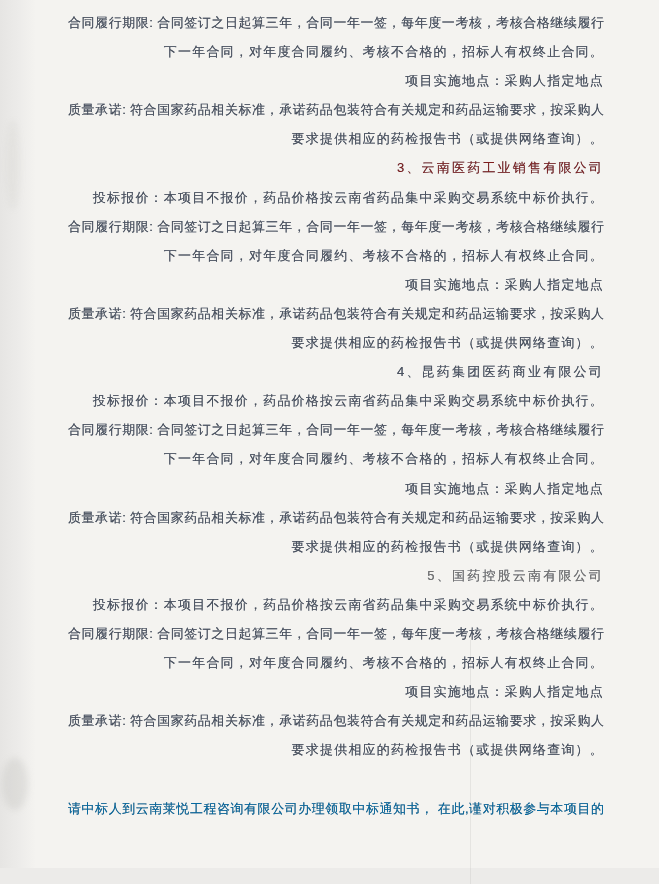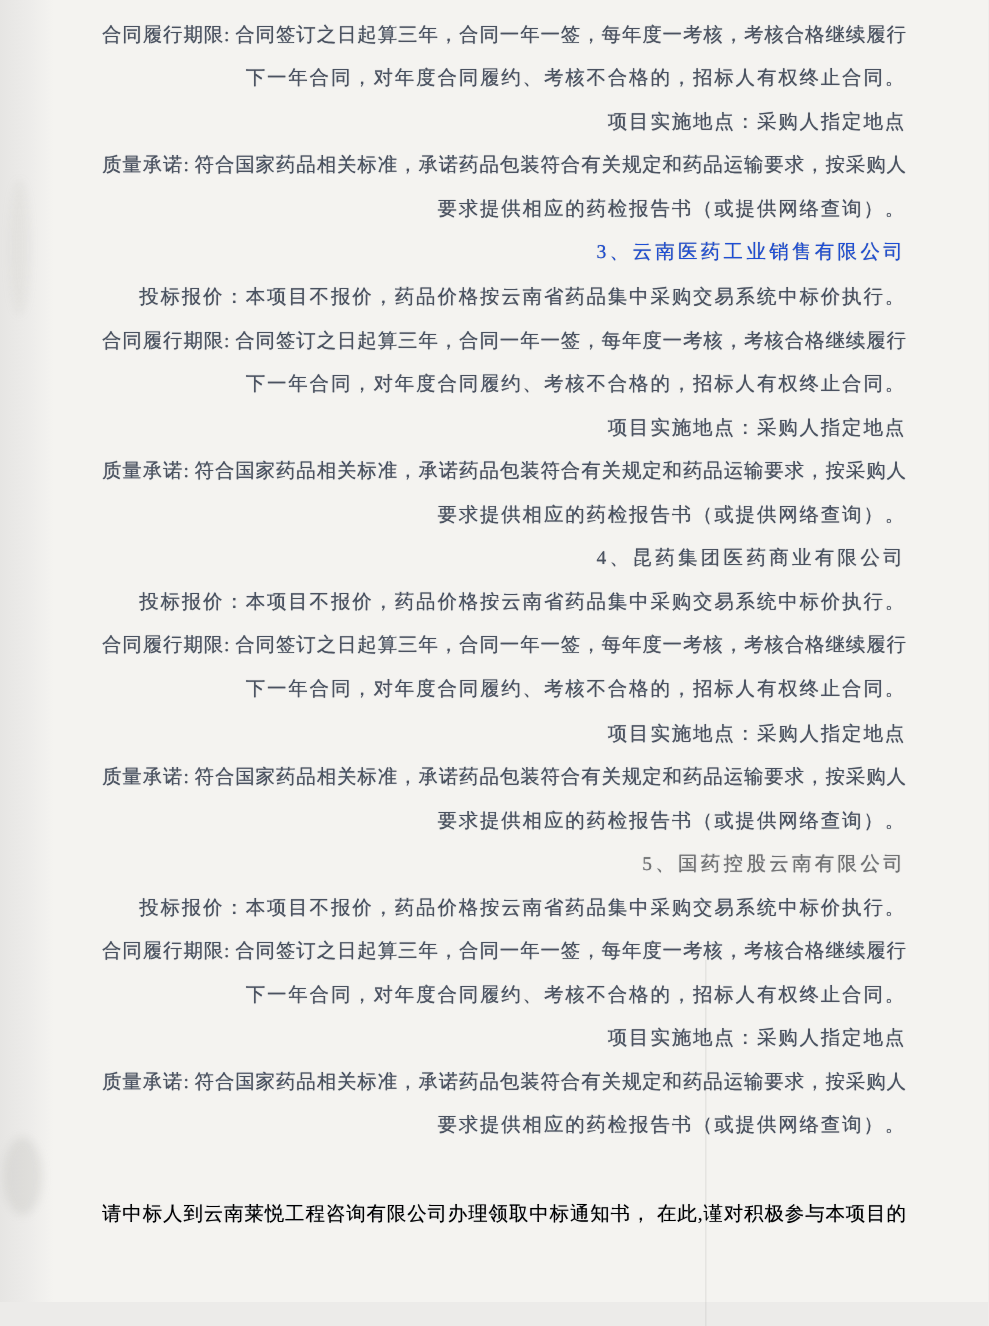--- a/index.html
+++ b/index.html
@@ -8,21 +8,21 @@
     width: 659px;
     height: 884px;
     overflow: hidden;
     background: #ecebe9;
   }
   .page {
     position: relative;
     width: 659px;
     height: 868px;
     background: #f4f3f0;
-    font-family: Liberation Serif, serif;
+    font-family: Liberation Sans, sans-serif;
   }
   
   .edge-left {
     position: absolute;
     left: 0; top: 0; bottom: 0;
     width: 36px;
     background: linear-gradient(90deg, #e6e5e3 0%, #edecea 55%, rgba(244,243,240,0) 100%);
   }
   
   .vline {
@@ -78,21 +78,21 @@
   <div class="smudge s1"></div>
   <div class="smudge s2"></div>
   <div class="vline"></div>
 
   <div class="content">
       <div class="line stretch" style="color: rgb(74, 82, 96);">合同履行期限: 合同签订之日起算三年，合同一年一签，每年度一考核，考核合格继续履行</div>
       <div class="line" style="color: rgb(74, 82, 96);">下一年合同，对年度合同履约、考核不合格的，招标人有权终止合同。</div>
       <div class="line" style="color: rgb(74, 82, 96);">项目实施地点：采购人指定地点</div>
       <div class="line stretch" style="color: rgb(74, 82, 96);">质量承诺: 符合国家药品相关标准，承诺药品包装符合有关规定和药品运输要求，按采购人</div>
       <div class="line" style="color: rgb(74, 82, 96);">要求提供相应的药检报告书（或提供网络查询）。</div>
-      <div class="line heading" style="color: #1d4ed8;">3、云南医药工业销售有限公司</div>
+      <div class="line heading" style="color: #7f1d1d;">3、云南医药工业销售有限公司</div>
       <div class="line" style="color: rgb(74, 82, 96);">投标报价：本项目不报价，药品价格按云南省药品集中采购交易系统中标价执行。</div>
       <div class="line stretch" style="color: rgb(74, 82, 96);">合同履行期限: 合同签订之日起算三年，合同一年一签，每年度一考核，考核合格继续履行</div>
       <div class="line" style="color: rgb(74, 82, 96);">下一年合同，对年度合同履约、考核不合格的，招标人有权终止合同。</div>
       <div class="line" style="color: rgb(74, 82, 96);">项目实施地点：采购人指定地点</div>
       <div class="line stretch" style="color: rgb(74, 82, 96);">质量承诺: 符合国家药品相关标准，承诺药品包装符合有关规定和药品运输要求，按采购人</div>
       <div class="line" style="color: rgb(74, 82, 96);">要求提供相应的药检报告书（或提供网络查询）。</div>
       <div class="line heading" style="color: rgb(74, 82, 96);">4、昆药集团医药商业有限公司</div>
       <div class="line" style="color: rgb(74, 82, 96);">投标报价：本项目不报价，药品价格按云南省药品集中采购交易系统中标价执行。</div>
       <div class="line stretch" style="color: rgb(74, 82, 96);">合同履行期限: 合同签订之日起算三年，合同一年一签，每年度一考核，考核合格继续履行</div>
       <div class="line" style="color: rgb(74, 82, 96);">下一年合同，对年度合同履约、考核不合格的，招标人有权终止合同。</div>
@@ -100,15 +100,15 @@
       <div class="line stretch" style="color: rgb(74, 82, 96);">质量承诺: 符合国家药品相关标准，承诺药品包装符合有关规定和药品运输要求，按采购人</div>
       <div class="line" style="color: rgb(74, 82, 96);">要求提供相应的药检报告书（或提供网络查询）。</div>
       <div class="line heading" style="color: #737373;">5、国药控股云南有限公司</div>
       <div class="line" style="color: rgb(74, 82, 96);">投标报价：本项目不报价，药品价格按云南省药品集中采购交易系统中标价执行。</div>
       <div class="line stretch" style="color: rgb(74, 82, 96);">合同履行期限: 合同签订之日起算三年，合同一年一签，每年度一考核，考核合格继续履行</div>
       <div class="line" style="color: rgb(74, 82, 96);">下一年合同，对年度合同履约、考核不合格的，招标人有权终止合同。</div>
       <div class="line" style="color: rgb(74, 82, 96);">项目实施地点：采购人指定地点</div>
       <div class="line stretch" style="color: rgb(74, 82, 96);">质量承诺: 符合国家药品相关标准，承诺药品包装符合有关规定和药品运输要求，按采购人</div>
       <div class="line" style="color: rgb(74, 82, 96);">要求提供相应的药检报告书（或提供网络查询）。</div>
       <div class="line blank" style="color: rgb(74, 82, 96);"></div>
-      <div class="line stretch" style="color: #000000;">请中标人到云南莱悦工程咨询有限公司办理领取中标通知书， 在此,谨对积极参与本项目的</div>
+      <div class="line stretch" style="color: #0369a1;">请中标人到云南莱悦工程咨询有限公司办理领取中标通知书， 在此,谨对积极参与本项目的</div>
     </div>
 </div>
 
 </body></html>

